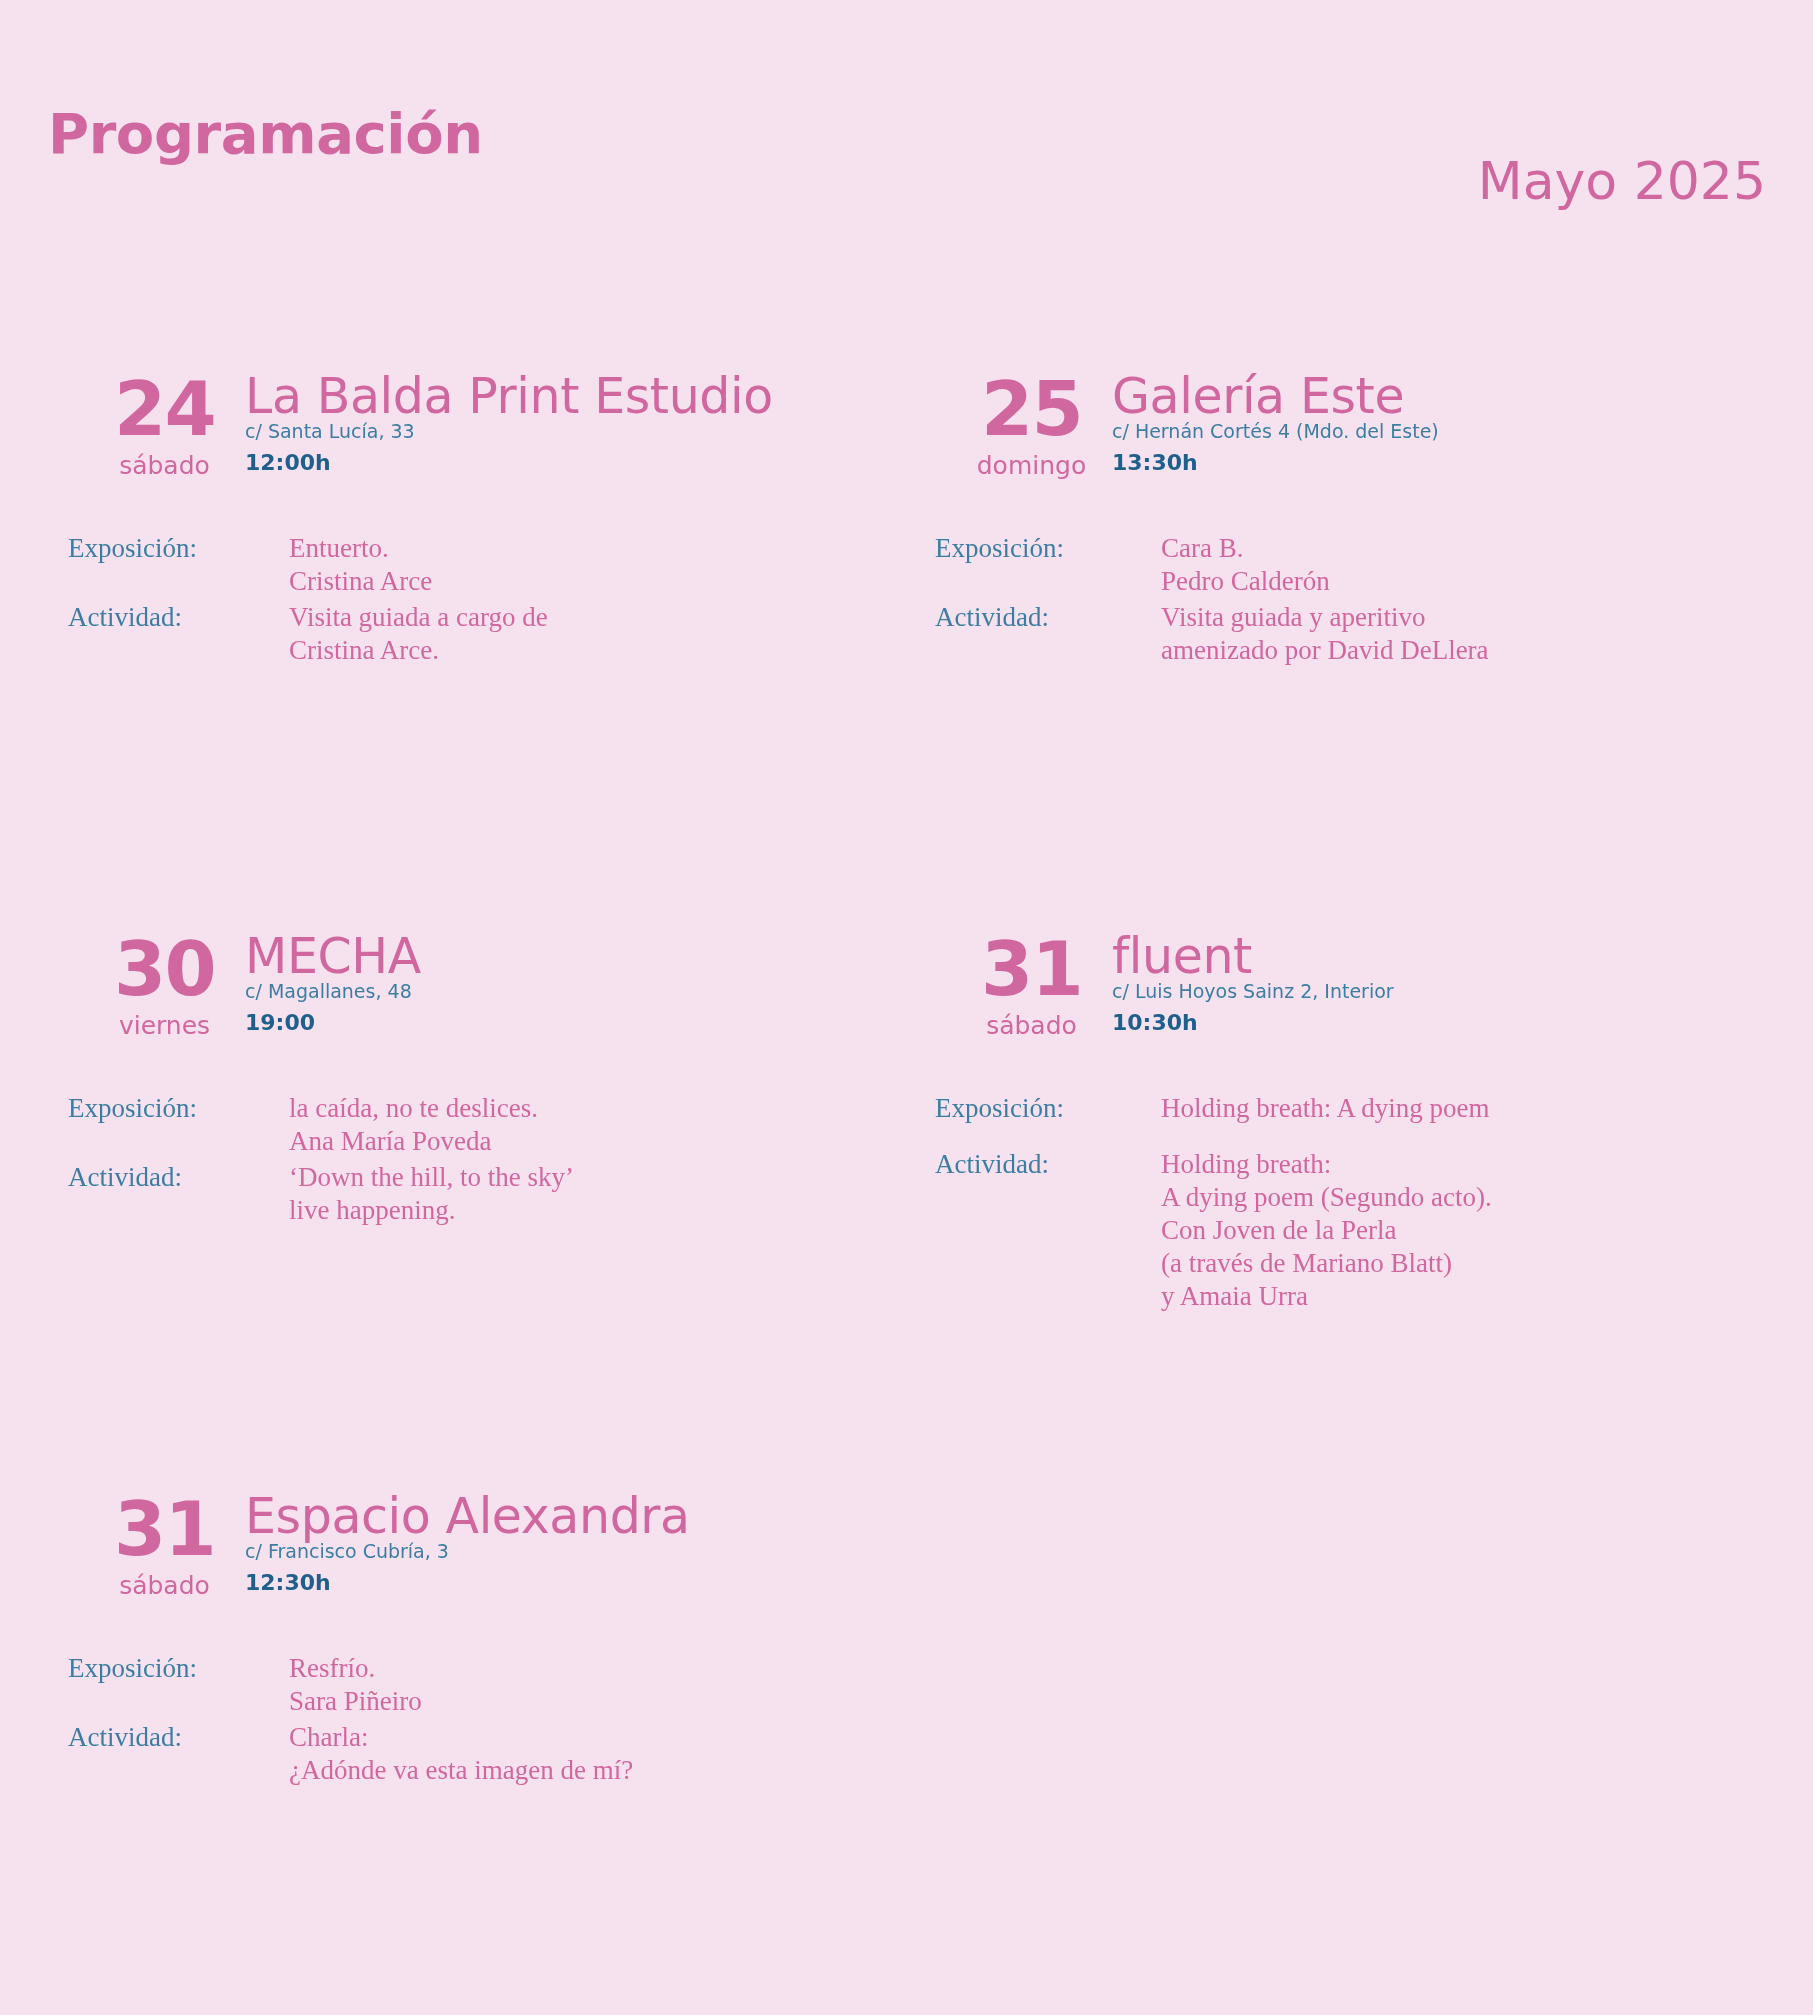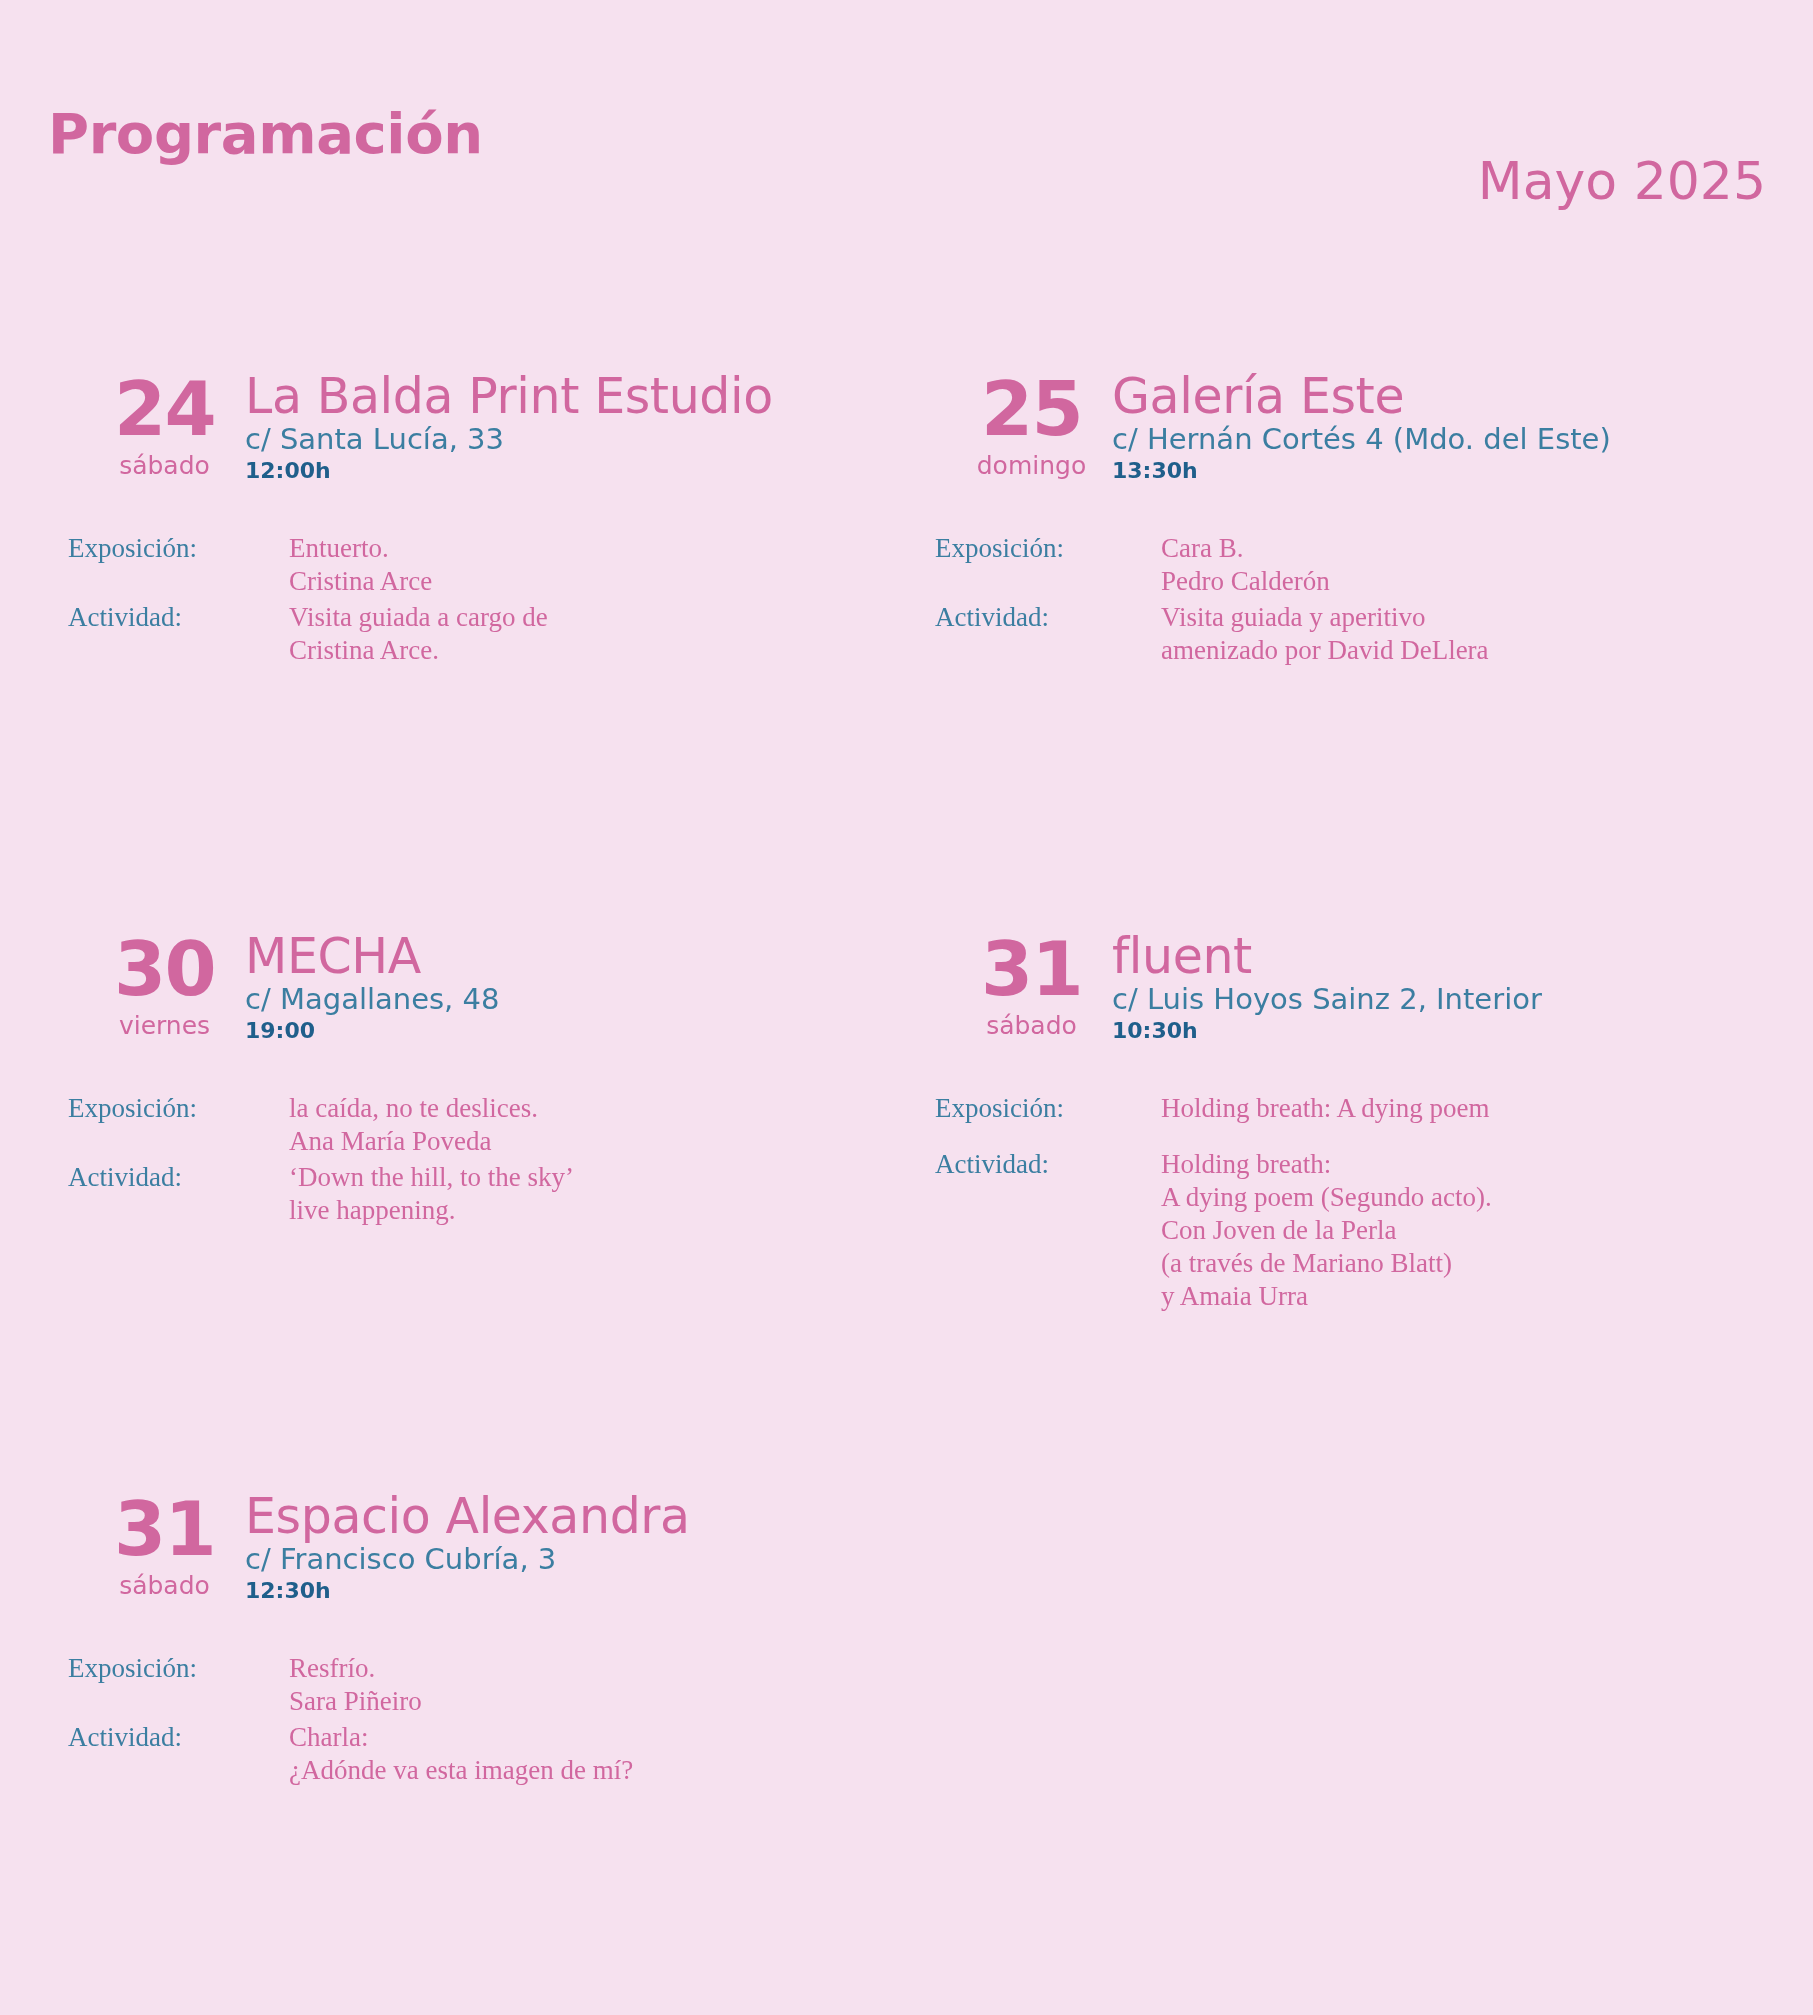--- a/index.html
+++ b/index.html
@@ -97,22 +97,22 @@
     width: 681px;
   }
   .venue {
     font-size: 49px;
     font-weight: normal;
     line-height: 43px;
     color: #d1679f;
     letter-spacing: -0.4px;
   }
   .address {
-    margin-top: 8px;
-    font-size: 29px;
+    margin-top: 0;
+    font-size: 19px;
     line-height: 27px;
     color: #3b7ea1;
     font-weight: normal;
   }
   .time {
     margin-top: 3.2px;
     font-size: 22px;
     line-height: 29px;
     color: #1f5f8b;
     font-weight: bold;

